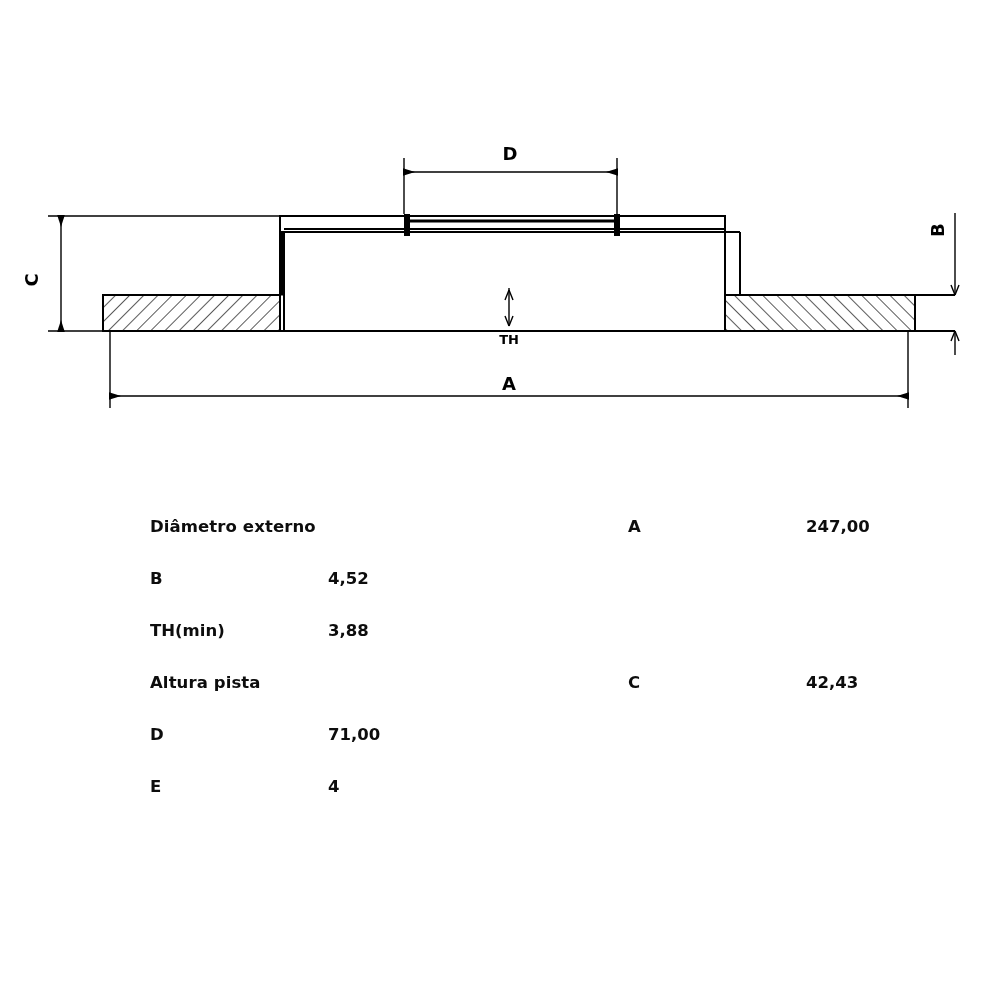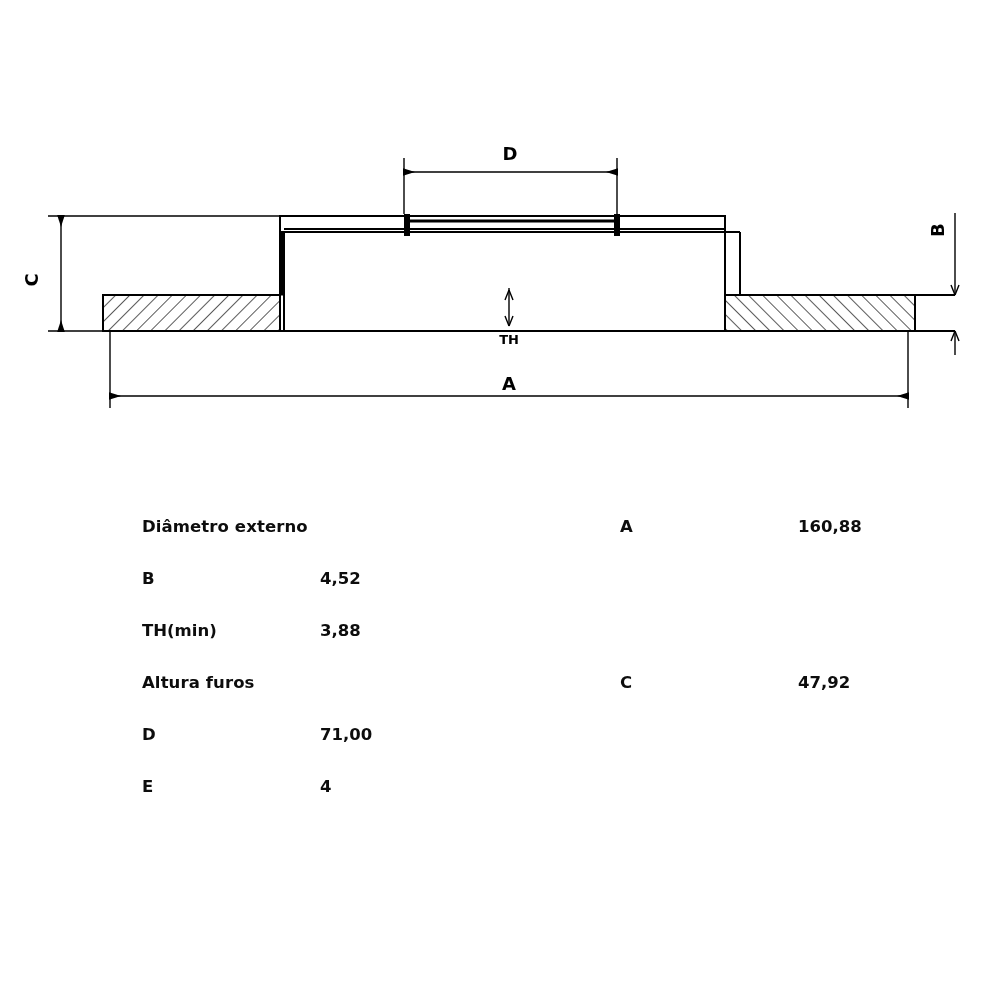--- a/index.html
+++ b/index.html
@@ -22,21 +22,21 @@
   }
   #drawing {
     position: absolute;
     left: 0;
     top: 0;
     width: 1000px;
     height: 470px;
   }
   #spec-table {
     position: absolute;
-    left: 4px;
+    left: 12px;
     top: 500px;
     width: 880px;
   }
   .spec-row {
     display: flex;
     align-items: center;
     height: 52px;
     padding-left: 138px;
     box-sizing: border-box;
   }
@@ -151,37 +151,37 @@
       <path d="M509,326 L505,316 M509,326 L513,316"></path>
     </g>
     <text class="dim-label" x="509" y="344" text-anchor="middle" style="font-size:13px">TH</text>
   </svg>
 
   <div id="spec-table">
 
     <div class="spec-row">
       <div class="spec-name">Diâmetro externo</div>
       <div class="spec-symbol">A</div>
-      <div class="spec-value">160,88</div>
+      <div class="spec-value">247,00</div>
     </div>
 
     <div class="spec-row">
       <div class="spec-symbol">B</div>
       <div class="spec-value">4,52</div>
     </div>
 
     <div class="spec-row">
       <div class="spec-symbol">TH(min)</div>
       <div class="spec-value">3,88</div>
     </div>
 
     <div class="spec-row">
-      <div class="spec-name">Altura furos</div>
+      <div class="spec-name">Altura pista</div>
       <div class="spec-symbol">C</div>
-      <div class="spec-value">47,92</div>
+      <div class="spec-value">42,43</div>
     </div>
 
     <div class="spec-row">
       <div class="spec-symbol">D</div>
       <div class="spec-value">71,00</div>
     </div>
 
     <div class="spec-row">
       <div class="spec-symbol">E</div>
       <div class="spec-value">4</div>

